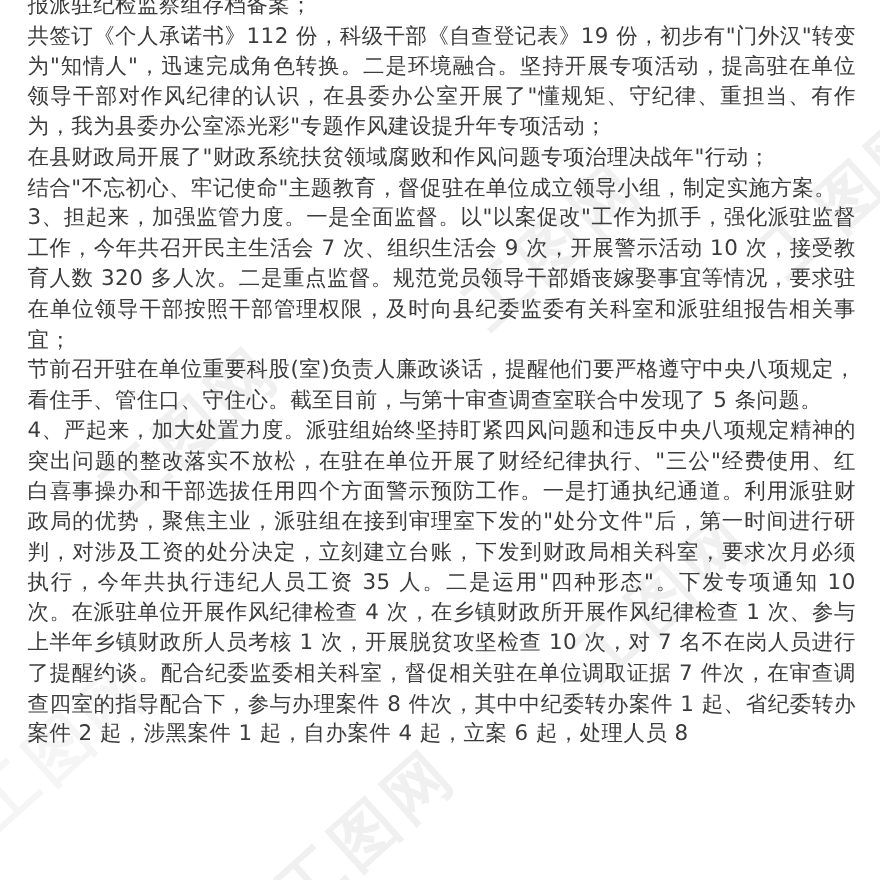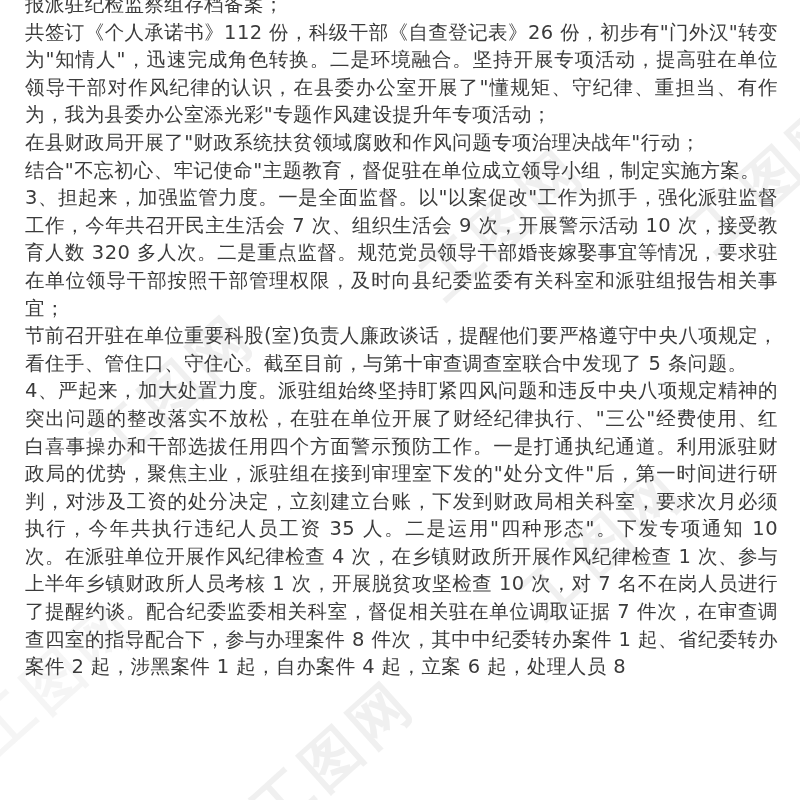--- a/index.html
+++ b/index.html
@@ -66,21 +66,21 @@
     <span class="wm wm-a">工图网</span>
     <span class="wm wm-b">工图网</span>
     <span class="wm wm-c">工图网</span>
     <span class="wm wm-d">工图网</span>
     <span class="wm wm-e">工图网</span>
     <span class="wm wm-f">工图网</span>
   </div>
 
   <div class="content">
     <p>报派驻纪检监察组存档备案；</p>
-    <p>共签订《个人承诺书》112 份，科级干部《自查登记表》26 份，初步有"门外汉"转变为"知情人"，迅速完成角色转换。二是环境融合。坚持开展专项活动，提高驻在单位领导干部对作风纪律的认识，在县委办公室开展了"懂规矩、守纪律、重担当、有作为，我为县委办公室添光彩"专题作风建设提升年专项活动；</p>
+    <p>共签订《个人承诺书》112 份，科级干部《自查登记表》19 份，初步有"门外汉"转变为"知情人"，迅速完成角色转换。二是环境融合。坚持开展专项活动，提高驻在单位领导干部对作风纪律的认识，在县委办公室开展了"懂规矩、守纪律、重担当、有作为，我为县委办公室添光彩"专题作风建设提升年专项活动；</p>
     <p>在县财政局开展了"财政系统扶贫领域腐败和作风问题专项治理决战年"行动；</p>
     <p>结合"不忘初心、牢记使命"主题教育，督促驻在单位成立领导小组，制定实施方案。</p>
     <p>3、担起来，加强监管力度。一是全面监督。以"以案促改"工作为抓手，强化派驻监督工作，今年共召开民主生活会 7 次、组织生活会 9 次，开展警示活动 10 次，接受教育人数 320 多人次。二是重点监督。规范党员领导干部婚丧嫁娶事宜等情况，要求驻在单位领导干部按照干部管理权限，及时向县纪委监委有关科室和派驻组报告相关事宜；</p>
     <p>节前召开驻在单位重要科股(室)负责人廉政谈话，提醒他们要严格遵守中央八项规定，看住手、管住口、守住心。截至目前，与第十审查调查室联合中发现了 5 条问题。</p>
     <p>4、严起来，加大处置力度。派驻组始终坚持盯紧四风问题和违反中央八项规定精神的突出问题的整改落实不放松，在驻在单位开展了财经纪律执行、"三公"经费使用、红白喜事操办和干部选拔任用四个方面警示预防工作。一是打通执纪通道。利用派驻财政局的优势，聚焦主业，派驻组在接到审理室下发的"处分文件"后，第一时间进行研判，对涉及工资的处分决定，立刻建立台账，下发到财政局相关科室，要求次月必须执行，今年共执行违纪人员工资 35 人。二是运用"四种形态"。下发专项通知 10 次。在派驻单位开展作风纪律检查 4 次，在乡镇财政所开展作风纪律检查 1 次、参与上半年乡镇财政所人员考核 1 次，开展脱贫攻坚检查 10 次，对 7 名不在岗人员进行了提醒约谈。配合纪委监委相关科室，督促相关驻在单位调取证据 7 件次，在审查调查四室的指导配合下，参与办理案件 8 件次，其中中纪委转办案件 1 起、省纪委转办案件 2 起，涉黑案件 1 起，自办案件 4 起，立案 6 起，处理人员 8</p>
   </div>
 
 </div>
 
 </body></html>

